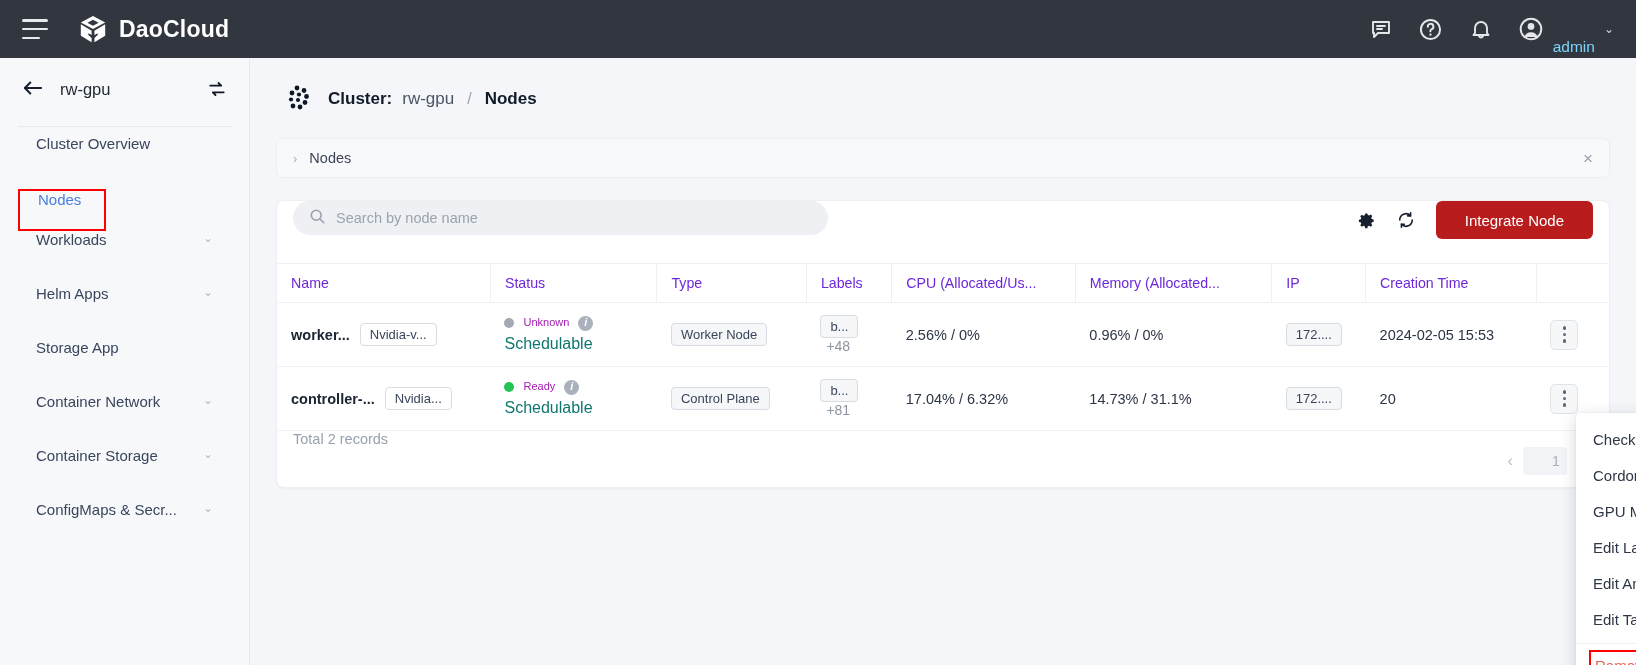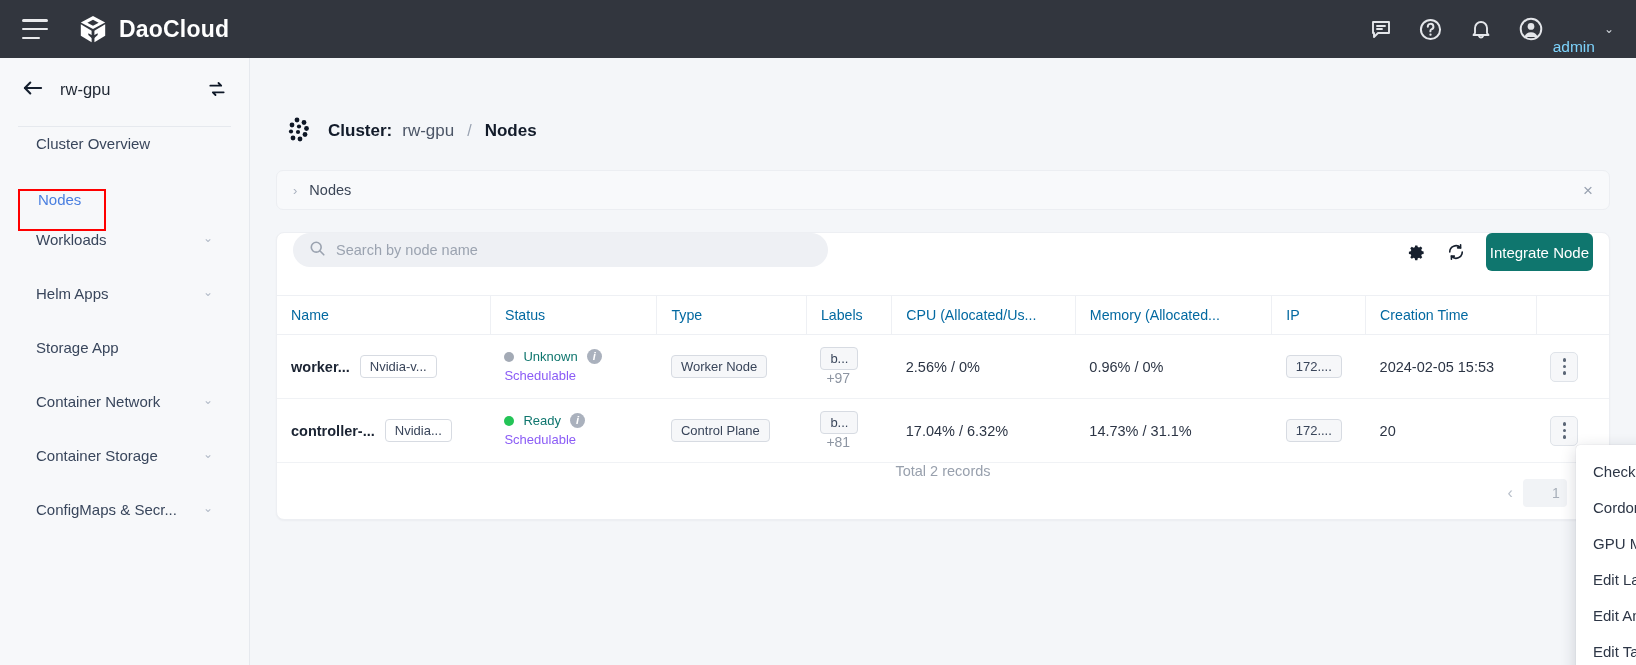--- a/index.html
+++ b/index.html
@@ -45,21 +45,21 @@
     height: 54px; display:flex; align-items:flex-start; padding: 0 36px;
     font-size: 15px; color: #39465c; cursor: pointer; position: relative;
   }
   .nav-item .chev { margin-left:auto; color:#b4bcc9; font-size: 12px; }
   .nav-item.active { color: #4a7fe0; }
   .nav-item.boxed { border: 2px solid #ff0000; width: 88px; margin-left: 18px;
                     padding-left: 18px; height: 42px; }
   .nav-item.boxed .lbl { color:#4a7fe0; }
 
   
-  .main { flex: 1; min-width: 0; position: relative; margin-top: 32px; }
+  .main { flex: 1; min-width: 0; position: relative; }
   .crumbs { display:flex; align-items:center; gap: 10px; padding: 24px 0 0 34px; }
   .crumb-logo { width: 34px; height: 34px; }
   .crumb-t1 { font-size: 17px; font-weight: bold; color:#121b2a; }
   .crumb-t2 { font-size: 17px; color:#4c5667; }
   .crumb-sep { font-size: 16px; color:#9aa3b2; margin: 0 3px; }
   .crumb-t3 { font-size: 17px; font-weight: bold; color:#121b2a; }
 
   .tabstrip {
     margin: 22px 26px 0 26px; height: 40px; background:#f8f9fb;
     border:1px solid #eceef2; border-radius: 7px; display:flex; align-items:center;
@@ -79,27 +79,27 @@
     display:flex; align-items:center; gap: 10px; padding: 0 16px;
   }
   .search input {
     border:none; background:transparent; outline:none; font-size: 14.5px;
     color:#46506078; width: 100%; font-family:"Liberation Sans", sans-serif;
   }
   .search input::placeholder { color:#9ba3b0; }
   .card-actions { margin-left:auto; display:flex; align-items:center; gap: 20px; }
   .act-ic { cursor:pointer; color:#1a2231; display:flex; }
   .btn-primary {
-    background:#0f766e; color:#fff; font-size: 15px; border:none; border-radius: 6px;
-    height: 38px; padding: 0 4px; cursor:pointer; font-family:"Liberation Sans", sans-serif;
+    background:#b91c1c; color:#fff; font-size: 15px; border:none; border-radius: 6px;
+    height: 38px; padding: 0 29px; cursor:pointer; font-family:"Liberation Sans", sans-serif;
   }
 
   table { width: 100%; border-collapse: collapse; table-layout: fixed; }
   thead th {
-    text-align: left; font-size: 14.2px; font-weight: normal; color:#0369a1;
+    text-align: left; font-size: 14.2px; font-weight: normal; color:#6d28d9;
     padding: 11px 14px; border-top:1px solid #eef0f4; border-bottom:1px solid #eef0f4;
     border-left: 1px solid #eef0f4; white-space: nowrap; overflow:hidden;
   }
   thead th:first-child { border-left: none; }
   tbody td {
     padding: 12px 14px; font-size: 14.5px; color:#2c3545;
     border-bottom: 1px solid #f0f2f5; vertical-align: middle;
   }
   .c-name  { width: 200px; }
   .c-stat  { width: 156px; }
@@ -115,34 +115,34 @@
   .node-name { font-weight: bold; color:#1b2433; font-size: 14.5px; }
   .pill {
     border: 1px solid #d7dbe2; border-radius: 4px; background:#fff;
     font-size: 13px; color:#39455a; padding: 3px 9px; white-space:nowrap;
     display:inline-block;
   }
   .pill.soft { background:#f6f7f9; }
   .status-cell { line-height:1.25; }
   .status-row { display:flex; align-items:center; gap: 9px; }
   .dot { width: 10px; height:10px; border-radius:50%; display:inline-block; }
-  .status-txt { font-size: 13px; color:#0f766e; }
+  .status-txt { font-size: 11px; color:#a21caf; }
   .info-ic { width:15px; height:15px; border-radius:50%; background:#aab1bd; color:#fff;
              font-size: 11px; display:inline-flex; align-items:center; justify-content:center;
              font-style: italic; font-weight:bold; }
-  .sub { font-size: 13px; color:#8b5cf6; margin-top: 3px; }
+  .sub { font-size: 16px; color:#0f766e; margin-top: 3px; }
   .plus { color:#8d95a2; font-size: 14px; margin-left: 6px; }
   .kebab {
     width: 28px; height: 30px; border:1px solid #dfe3e9; border-radius: 5px;
     background:#f6f7f9; display:flex; flex-direction:column; align-items:center;
     justify-content:center; gap:3px; cursor:pointer;
   }
   .kebab i { width:3.5px; height:3.5px; border-radius:50%; background:#5b6676; display:block; }
 
-  .card-foot { height: 56px; display:flex; align-items:center; padding: 0 16px; flex-direction: column; }
+  .card-foot { height: 56px; display:flex; padding: 0 16px; flex-direction: column; }
   .total { font-size: 14.5px; color:#98a0ad; }
   .pager { margin-left:auto; display:flex; align-items:center; gap: 10px; }
   .pg-arrow { color:#b9c0cb; font-size: 16px; cursor:pointer; }
   .pg-box { width: 44px; height: 28px; background:#f1f3f6; border-radius:4px;
             display:flex; align-items:center; justify-content:flex-end; padding-right:7px;
             font-size: 14px; color:#a7aeb9; }
   .pg-tot { font-size: 14.5px; color:#4a5464; }
 
   
   .dropdown {
@@ -368,21 +368,21 @@
                   <span class="info-ic">i</span>
                 </div>
                 <div class="sub">Schedulable</div>
               </div>
             </td>
             <td>
               <span class="pill soft">Worker Node</span>
             </td>
             <td>
               <span class="pill soft">b...</span>
-              <span class="plus">+97</span>
+              <span class="plus">+48</span>
             </td>
             <td>2.56% / 0%</td>
             <td>0.96% / 0%</td>
             <td>
               <span class="pill soft">172....</span>
             </td>
             <td>2024-02-05 15:53</td>
             <td>
               <div class="kebab">
                   <i></i>

